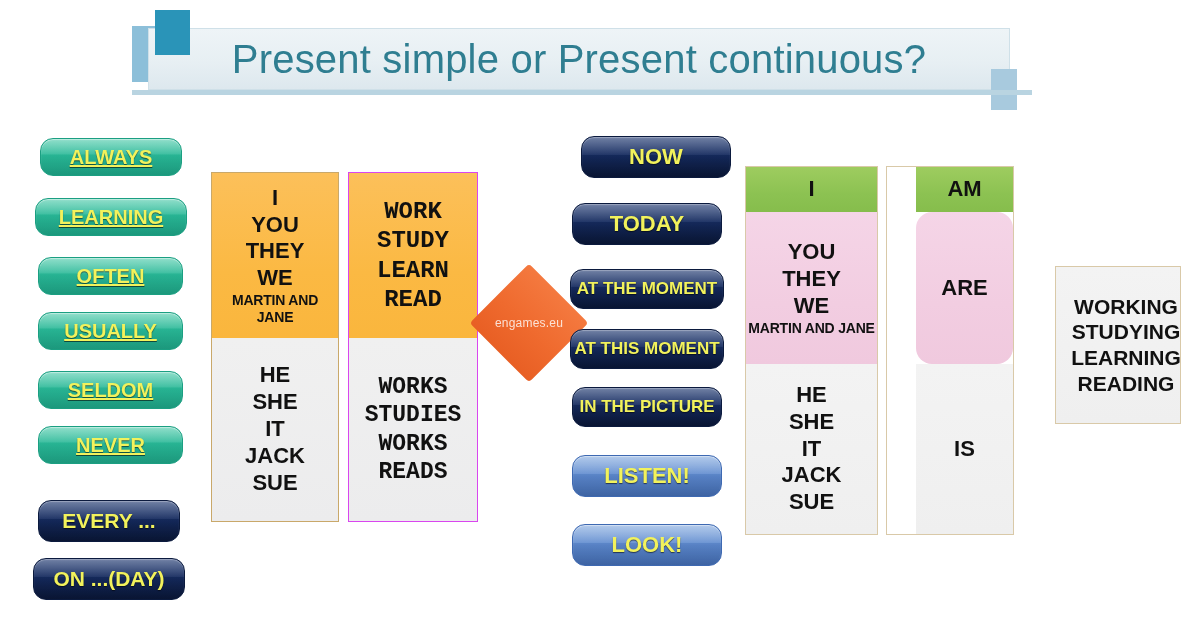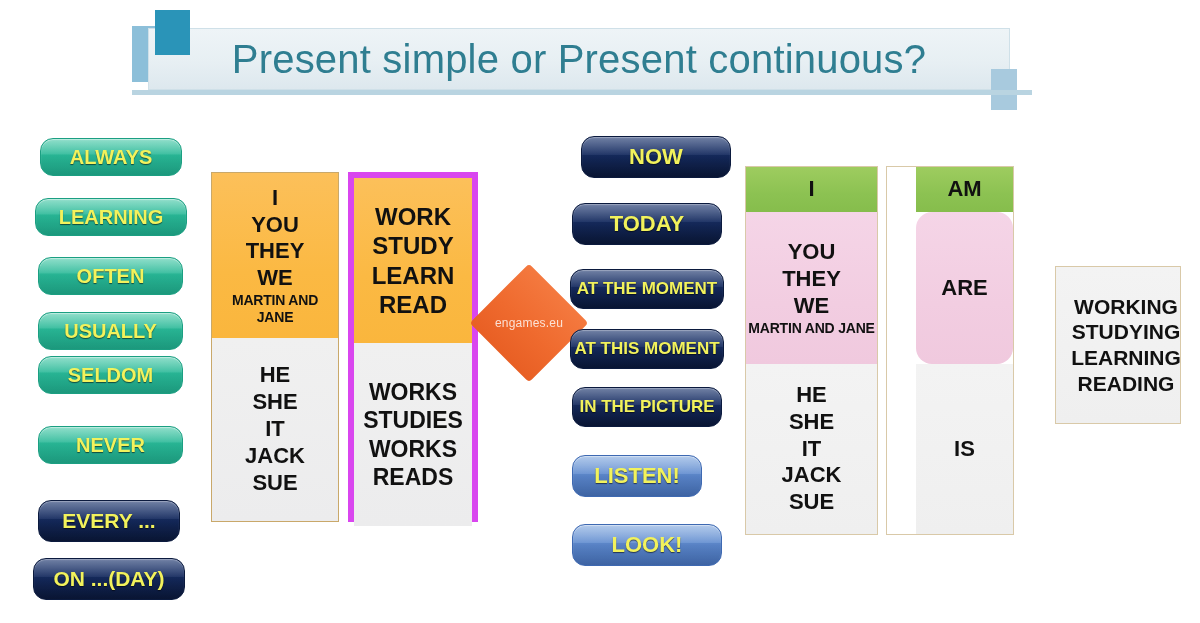--- a/index.html
+++ b/index.html
@@ -90,20 +90,21 @@
   .pill-green {
     background:
       linear-gradient(180deg,
         rgba(255,255,255,0.42) 0%,
         rgba(255,255,255,0.10) 42%,
         rgba(0,0,0,0.02) 44%,
         rgba(0,0,0,0.10) 100%),
       linear-gradient(180deg, #3fc6a4 0%, #27b695 50%, #1fa98a 100%);
     border: 1px solid #1b9f82;
     box-shadow: inset 0 1px 1px rgba(255,255,255,0.45);
+    text-decoration: underline;
   }
   .pill-navy {
     background:
       linear-gradient(180deg,
         rgba(255,255,255,0.36) 0%,
         rgba(255,255,255,0.06) 44%,
         rgba(0,0,0,0.05) 46%,
         rgba(0,0,0,0.25) 100%),
       linear-gradient(180deg, #213a72 0%, #14295c 52%, #0c1c44 100%);
     border: 1px solid #0b1a3e;
@@ -143,21 +144,21 @@
     letter-spacing: -0.2px;
   }
 
   .col-orange { border: 1px solid #c9a86a; }
   .cell-orange {
     background: linear-gradient(180deg, #fcc05a 0%, #fbb943 60%, #fab63d 100%);
   }
   .cell-graywarm {
     background: linear-gradient(180deg, #f0f0f0 0%, #ececed 100%);
   }
-  .col-orange-blue { border: 6px solid #d946ef; }
+  .col-orange-blue { border: 1px solid #d946ef; font-family: Liberation Mono, monospace; }
 
   .col-table { border: 1px solid #d9c9a8; }
   .cell-green {
     background: linear-gradient(180deg, #9ecc5f 0%, #8cc252 60%, #86bd4c 100%);
   }
   .cell-pink {
     background: linear-gradient(180deg, #f5d5e7 0%, #f2cde1 60%, #f0c9de 100%);
   }
   .cell-white {
     background: linear-gradient(180deg, #f3f3f3 0%, #efefef 100%);
@@ -203,21 +204,21 @@
   <div class="title-banner"></div>
   <div class="deco deco-dark"></div>
   <div class="deco deco-light-b"></div>
   <div class="title-underline"></div>
   <div class="title-text">Present simple or Present continuous?</div>
 
   <div class="pill pill-green" style="left:40px; top:138px; width:142px; height:38px; font-size:20px;">ALWAYS</div>
   <div class="pill pill-green" style="left:35px; top:198px; width:152px; height:38px; font-size:20px;">LEARNING</div>
   <div class="pill pill-green" style="left:38px; top:257px; width:145px; height:38px; font-size:20px;">OFTEN</div>
   <div class="pill pill-green" style="left:38px; top:312px; width:145px; height:38px; font-size:20px;">USUALLY</div>
-  <div class="pill pill-green" style="left:38px; top:356px; width:145px; height:38px; font-size:20px;">SELDOM</div>
+  <div class="pill pill-green" style="left:38px; top:371px; width:145px; height:38px; font-size:20px;">SELDOM</div>
   <div class="pill pill-green" style="left:38px; top:426px; width:145px; height:38px; font-size:20px;">NEVER</div>
 
   <div class="pill pill-navy" style="left:38px; top:500px; width:142px; height:42px; font-size:21px;">EVERY ...</div>
   <div class="pill pill-navy" style="left:33px; top:558px; width:152px; height:42px; font-size:21px;">ON ...(DAY)</div>
 
   <div class="col col-orange" style="left:211px; top:172px; width:128px; height:350px;">
     <div class="cell cell-orange" style="height:165px; font-size:22px;">
       <span class="word">I</span>
       <span class="word">YOU</span>
       <span class="word">THEY</span>
@@ -249,21 +250,21 @@
   </div>
 
   <div class="diamond"></div>
   <div class="diamond-label">engames.eu</div>
 
   <div class="pill pill-navy" style="left:572px; top:136px; width:150px; height:42px; font-size:22px;margin-left:9px;">NOW</div>
   <div class="pill pill-navy" style="left:572px; top:203px; width:150px; height:42px; font-size:22px;">TODAY</div>
   <div class="pill pill-navy" style="left:570px; top:269px; width:154px; height:40px; font-size:17px;">AT THE MOMENT</div>
   <div class="pill pill-navy" style="left:570px; top:329px; width:154px; height:40px; font-size:17px;">AT THIS MOMENT</div>
   <div class="pill pill-navy" style="left:572px; top:387px; width:150px; height:40px; font-size:17px;">IN THE PICTURE</div>
-  <div class="pill pill-blue" style="left:572px; top:455px; width:130px; height:42px; font-size:22px;">LISTEN!</div>
+  <div class="pill pill-blue" style="left:572px; top:455px; width:150px; height:42px; font-size:22px;">LISTEN!</div>
   <div class="pill pill-blue" style="left:572px; top:524px; width:150px; height:42px; font-size:22px;">LOOK!</div>
 
   <div class="col col-table" style="left:745px; top:166px; width:133px; height:369px;">
     <div class="cell cell-green" style="height:45px; font-size:22px;">
       <span class="word">I</span>
     </div>
     <div class="cell cell-pink" style="height:152px; font-size:22px;">
       <span class="word">YOU</span>
       <span class="word">THEY</span>
       <span class="word">WE</span>

